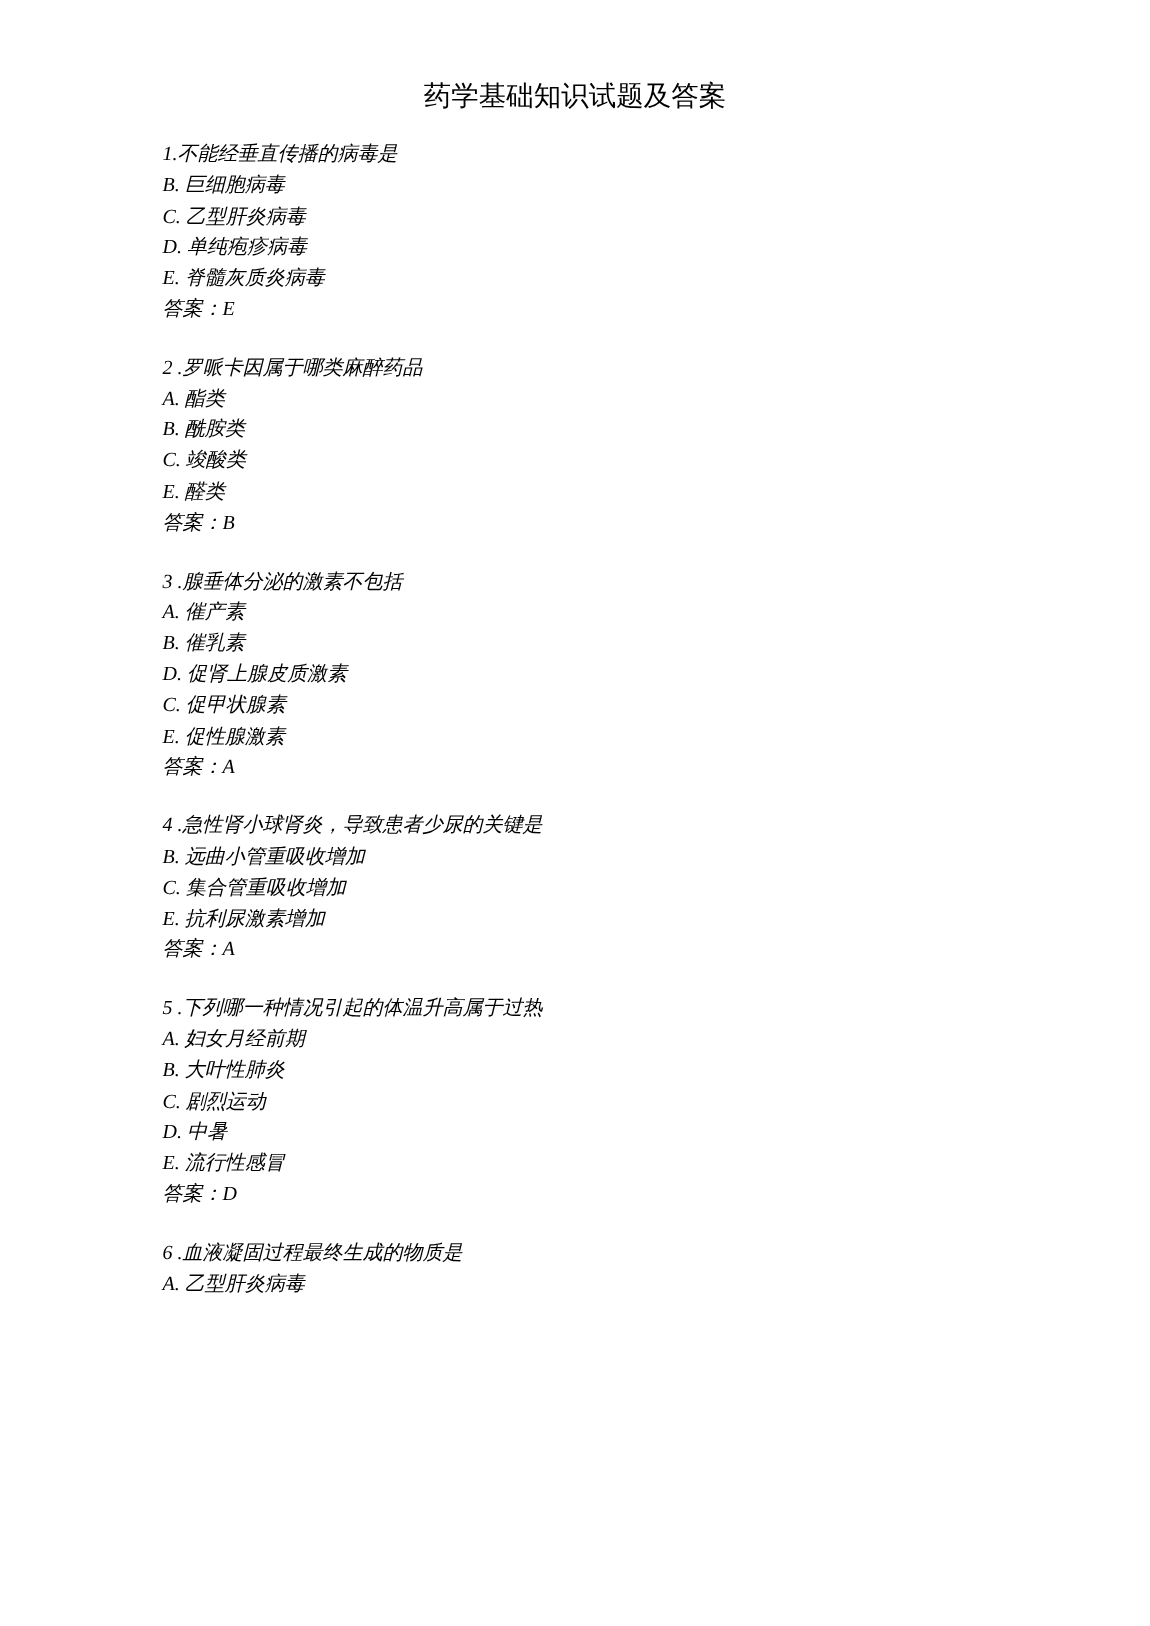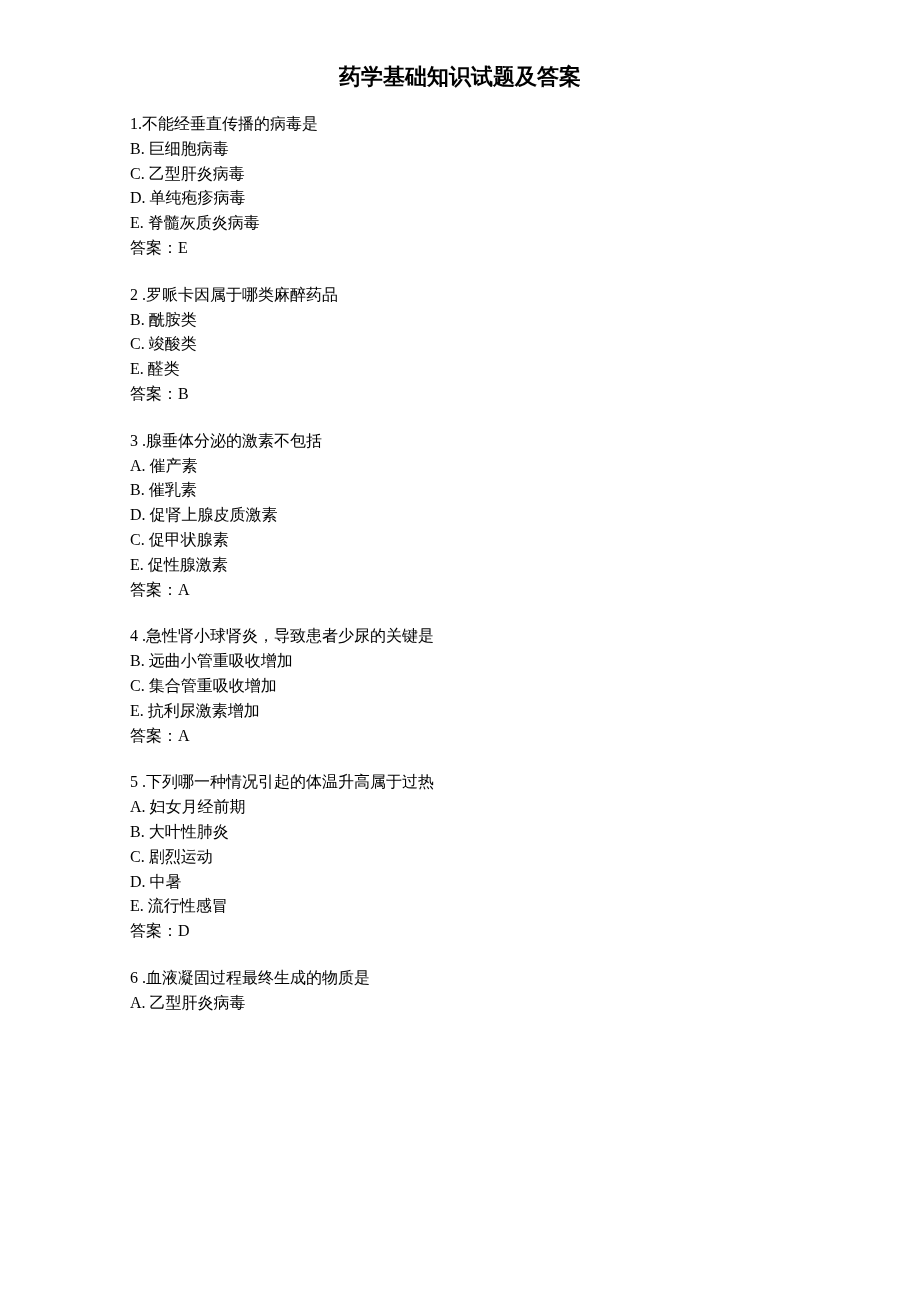--- a/index.html
+++ b/index.html
@@ -9,26 +9,27 @@
       padding: 60px 130px 40px 130px;
       font-size: 16px;
       line-height: 1.55;
       color: #000;
       width: 920px;
       box-sizing: border-box;
     }
     .title {
       text-align: center;
       font-size: 22px;
-      font-weight: bold;
+      font-weight: normal;
       margin-bottom: 18px;
       font-family: "SimSun", "宋体", serif;
     }
     .question-block {
       margin-bottom: 22px;
+      font-style: italic;
     }
     .line {
       white-space: pre-wrap;
     }
   </style>
 </head>
 <body>
 
 <div class="title">药学基础知识试题及答案</div>
 
@@ -36,20 +37,21 @@
     <div class="question-block">
       <div class="line">1.不能经垂直传播的病毒是</div>
       <div class="line">B. 巨细胞病毒</div>
       <div class="line">C. 乙型肝炎病毒</div>
       <div class="line">D. 单纯疱疹病毒</div>
       <div class="line">E. 脊髓灰质炎病毒</div>
       <div class="line">答案：E</div>
     </div>
     <div class="question-block">
       <div class="line">2 .罗哌卡因属于哪类麻醉药品</div>
+      <div class="line">A. 酯类</div>
       <div class="line">B. 酰胺类</div>
       <div class="line">C. 竣酸类</div>
       <div class="line">E. 醛类</div>
       <div class="line">答案：B</div>
     </div>
     <div class="question-block">
       <div class="line">3 .腺垂体分泌的激素不包括</div>
       <div class="line">A. 催产素</div>
       <div class="line">B. 催乳素</div>
       <div class="line">D. 促肾上腺皮质激素</div>

